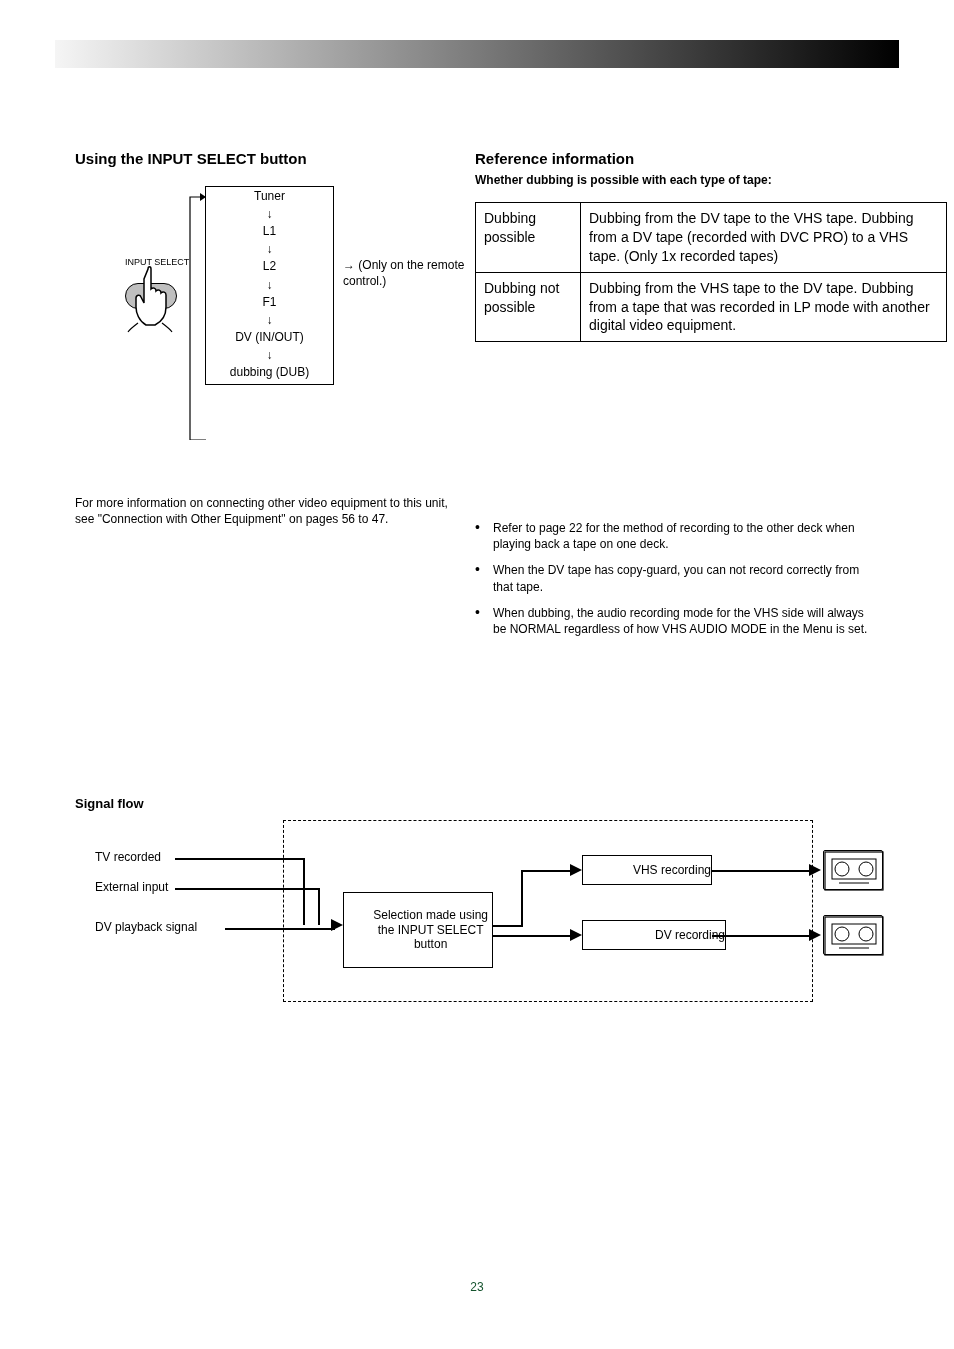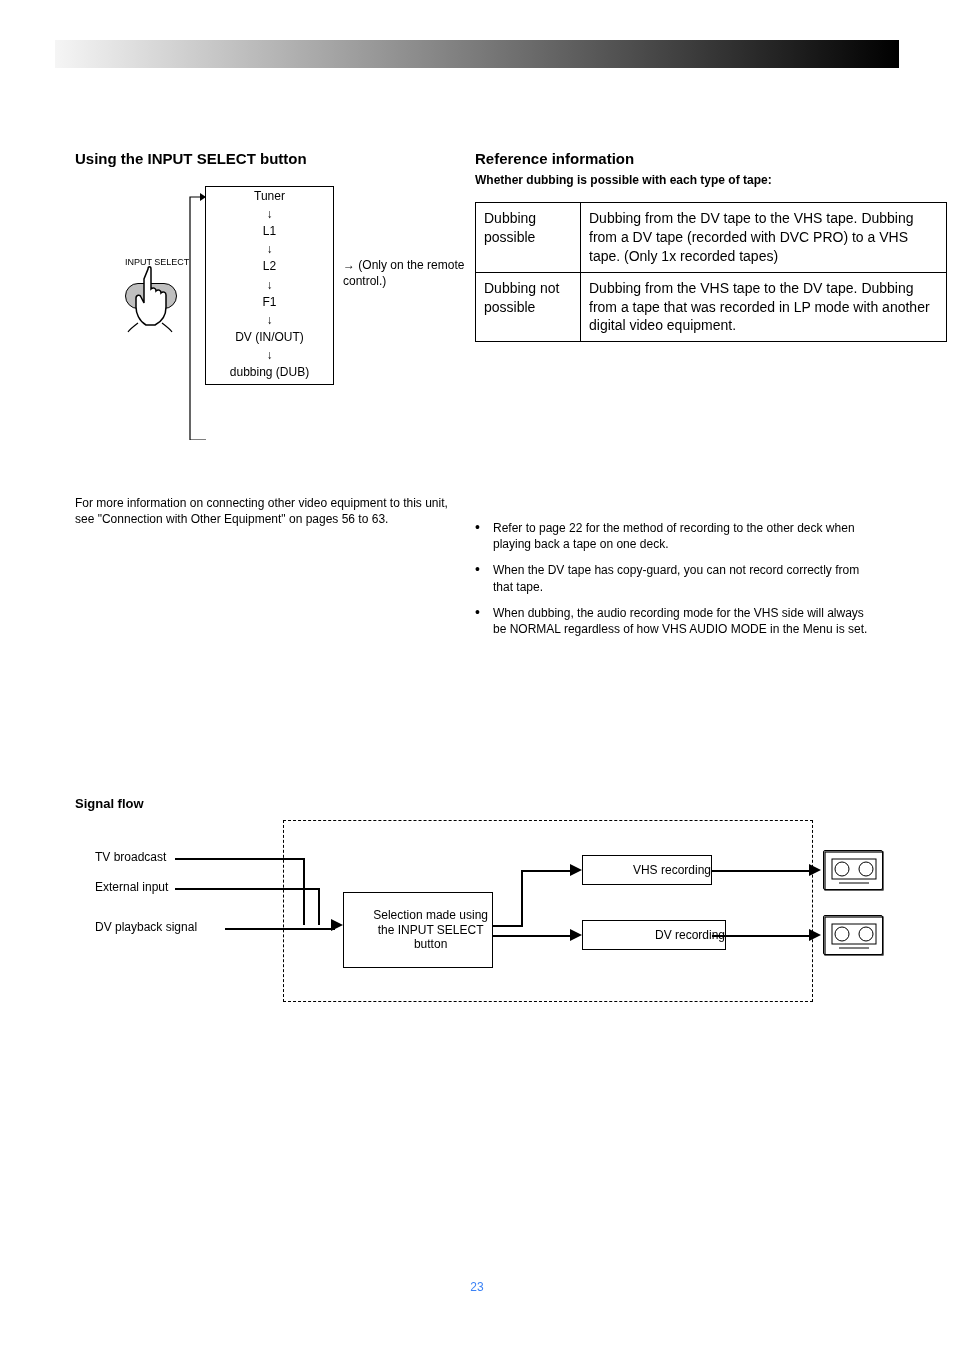--- a/index.html
+++ b/index.html
@@ -19,21 +19,21 @@
     height: 28px;
     background: linear-gradient(to right, #f5f5f5 0%, #000 100%);
   }
   .page-number {
     position: absolute;
     top: 1280px;
     left: 0;
     width: 954px;
     text-align: center;
     font-size: 12px;
-    color: #3b82f6;
+    color: #14532d;
   }
   .content {
     position: absolute;
     top: 150px;
     left: 75px;
     width: 804px;
   }
   .col-left {
     position: absolute;
     left: 0;
@@ -252,21 +252,21 @@
       </div>
       <div class="hand-button-oval"></div>
       <svg class="hand-svg" viewBox="0 0 62 70">
         <path d="M 26 6 C 26 3 29 3 29 6 L 29 26 C 31 24 34 25 34 28 C 36 26 39 27 39 30 C 41 28 44 29 44 32 L 44 44 C 44 52 41 58 33 62 L 24 62 C 17 58 14 50 14 44 L 14 35 C 14 32 18 31 19 34 L 22 40 L 22 16 L 26 6 Z" fill="#fff" stroke="#000" stroke-width="1.5"></path>
         <path d="M 16 60 C 12 63 8 66 6 69" fill="none" stroke="#000" stroke-width="1.2"></path>
         <path d="M 40 60 C 44 63 48 66 50 69" fill="none" stroke="#000" stroke-width="1.2"></path>
       </svg>
     </div>
 
 
-    <div class="ref-note">For more information on connecting other video equipment to this unit, see "Connection with Other Equipment" on pages 56 to 63.</div>
+    <div class="ref-note">For more information on connecting other video equipment to this unit, see "Connection with Other Equipment" on pages 56 to 47.</div>
   </div>
 
   <div class="col-right">
     <div class="heading">Reference information</div>
     <div class="right-heading1" style="">Whether dubbing is possible with each type of tape:</div>
 
     <table class="info-table">
       <tbody>
           <tr>
         <td class="label">Dubbing possible</td>
@@ -294,21 +294,21 @@
       </div>
     </div>
   </div>
 
   <div class="diagram-title">Signal flow</div>
 
   <div class="diagram">
 
     <div class="dashed-box"></div>
 
-    <div class="diag-label" style="left:20px; top:30px;">TV broadcast</div>
+    <div class="diag-label" style="left:20px; top:30px;">TV recorded</div>
     <div class="diag-label" style="left:20px; top:60px;">External input</div>
     <div class="diag-label" style="left:20px; top:100px;">DV playback signal</div>
 
     <div class="diag-line" style="left:100px; top:38px; width:130px; height:1.5px;"></div>
     <div class="diag-line" style="left:228px; top:38px; width:1.5px; height:67px;"></div>
 
     <div class="diag-line" style="left:100px; top:68px; width:145px; height:1.5px;"></div>
     <div class="diag-line" style="left:243px; top:68px; width:1.5px; height:37px;"></div>
 
     <div class="diag-line" style="left:150px; top:108px; width:110px; height:1.5px;"></div>

